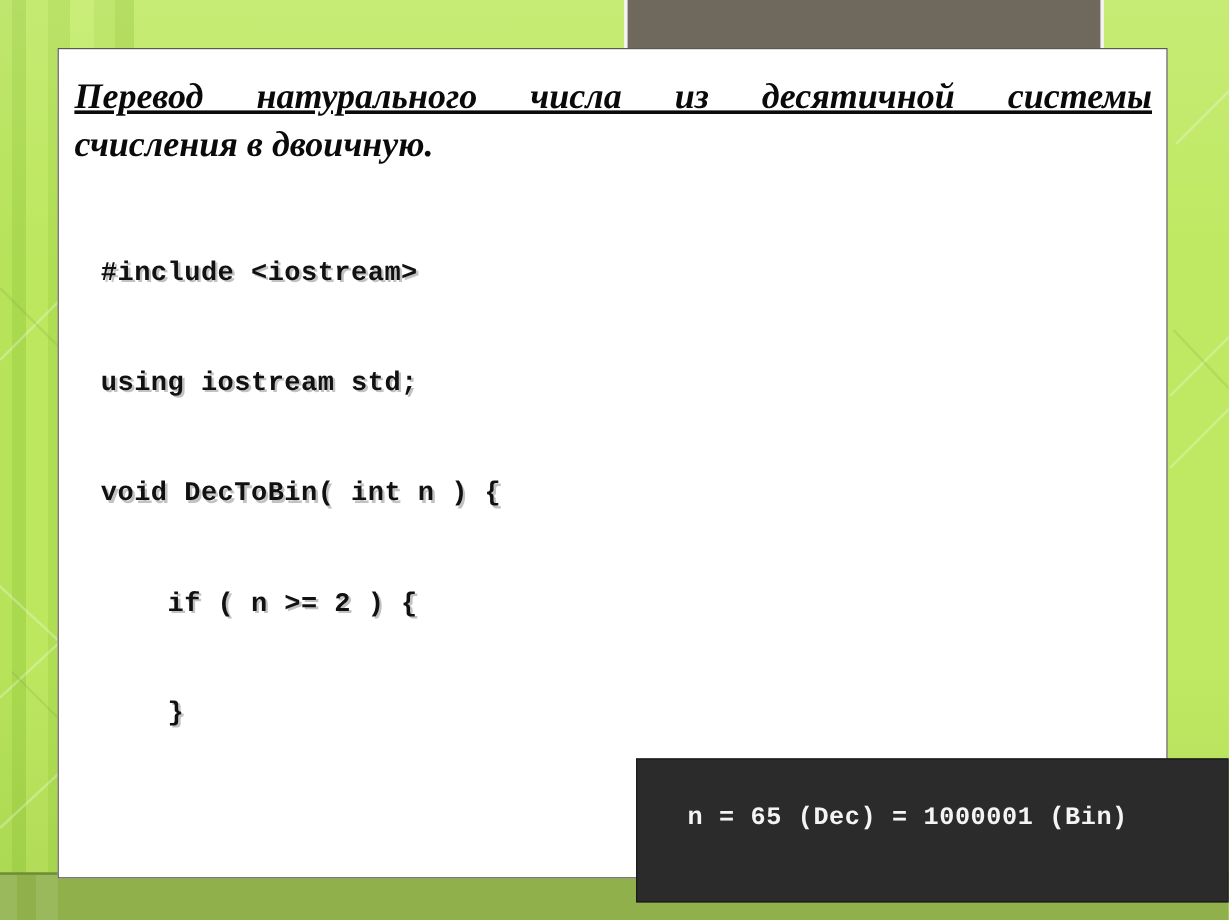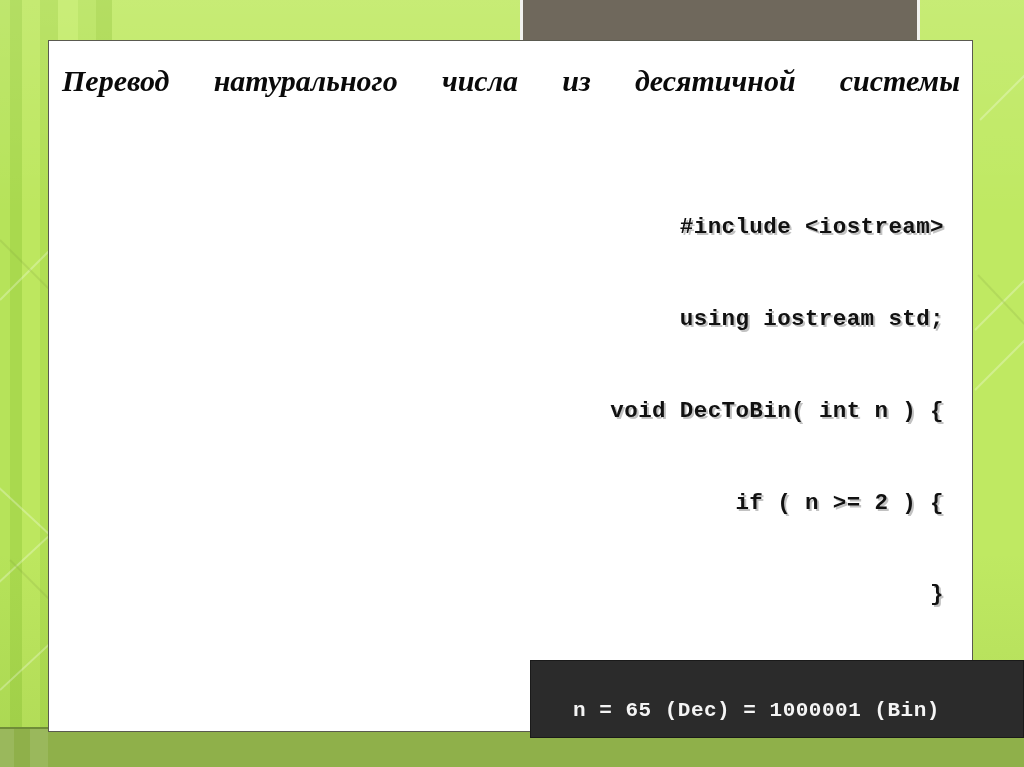--- a/index.html
+++ b/index.html
@@ -116,20 +116,21 @@
     font-size: 30px;
     line-height: 40px;
     color: #0a0a0a;
     text-align: justify;
     text-justify: inter-word;
   }
   #title .line-just {
     display: block;
     text-align: justify;
     text-align-last: justify;
+    text-decoration: underline;
   }
   #title .line-last {
     display: block;
     text-align: left;
   }
 
   
   #code {
     position: absolute;
     left: 35px;
@@ -140,30 +141,29 @@
     font-size: 22.5px;
     line-height: 30.6px;
     color: #111111;
     white-space: pre;
     letter-spacing: 0.4px;
     text-shadow: 2px 2px 0 rgba(120,120,120,0.45);
   }
   #code .cl {
     display: block;
     min-height: 30.6px;
-    text-align: right;
   }
 
   
   #console {
     position: absolute;
     left: 530px;
-    top: 660px;
+    top: 632px;
     width: 494px;
-    height: 78px;
+    height: 120px;
     background: #2b2b2b;
     border: 1px solid #1a1a1a;
     box-sizing: border-box;
   }
   #console .out {
     position: absolute;
     left: 42px;
     top: 38px;
     font-family: "Liberation Mono", "DejaVu Sans Mono", monospace;
     font-weight: bold;
@@ -199,20 +199,21 @@
   </svg>
 
   <div class="bg-bottom"></div>
 
   <div id="topbox"></div>
 
   <div id="panel">
 
     <div id="title">
       <span class="line-just">Перевод натурального числа из десятичной системы</span>
+      <span class="line-last">счисления в двоичную.</span>
     </div>
 
     <div id="code">
       <span class="cl">#include &lt;iostream&gt;</span>
       <span class="cl">using iostream std;</span>
       <span class="cl">void DecToBin( int n ) {</span>
       <span class="cl">    if ( n &gt;= 2 ) {</span>
       <span class="cl">    }</span>
       
       

